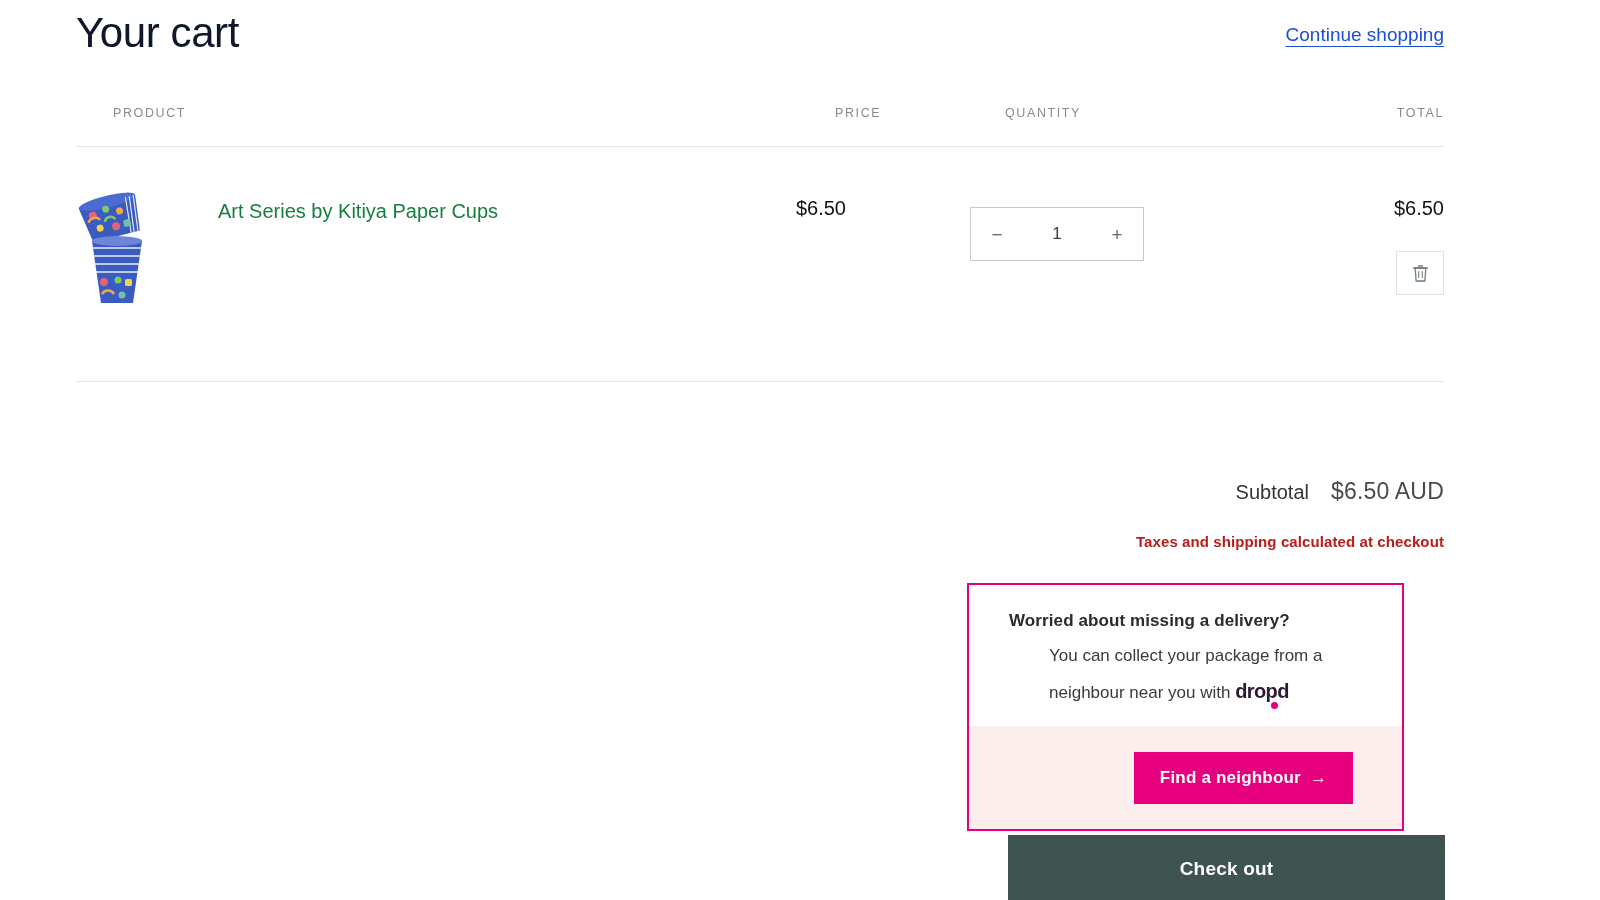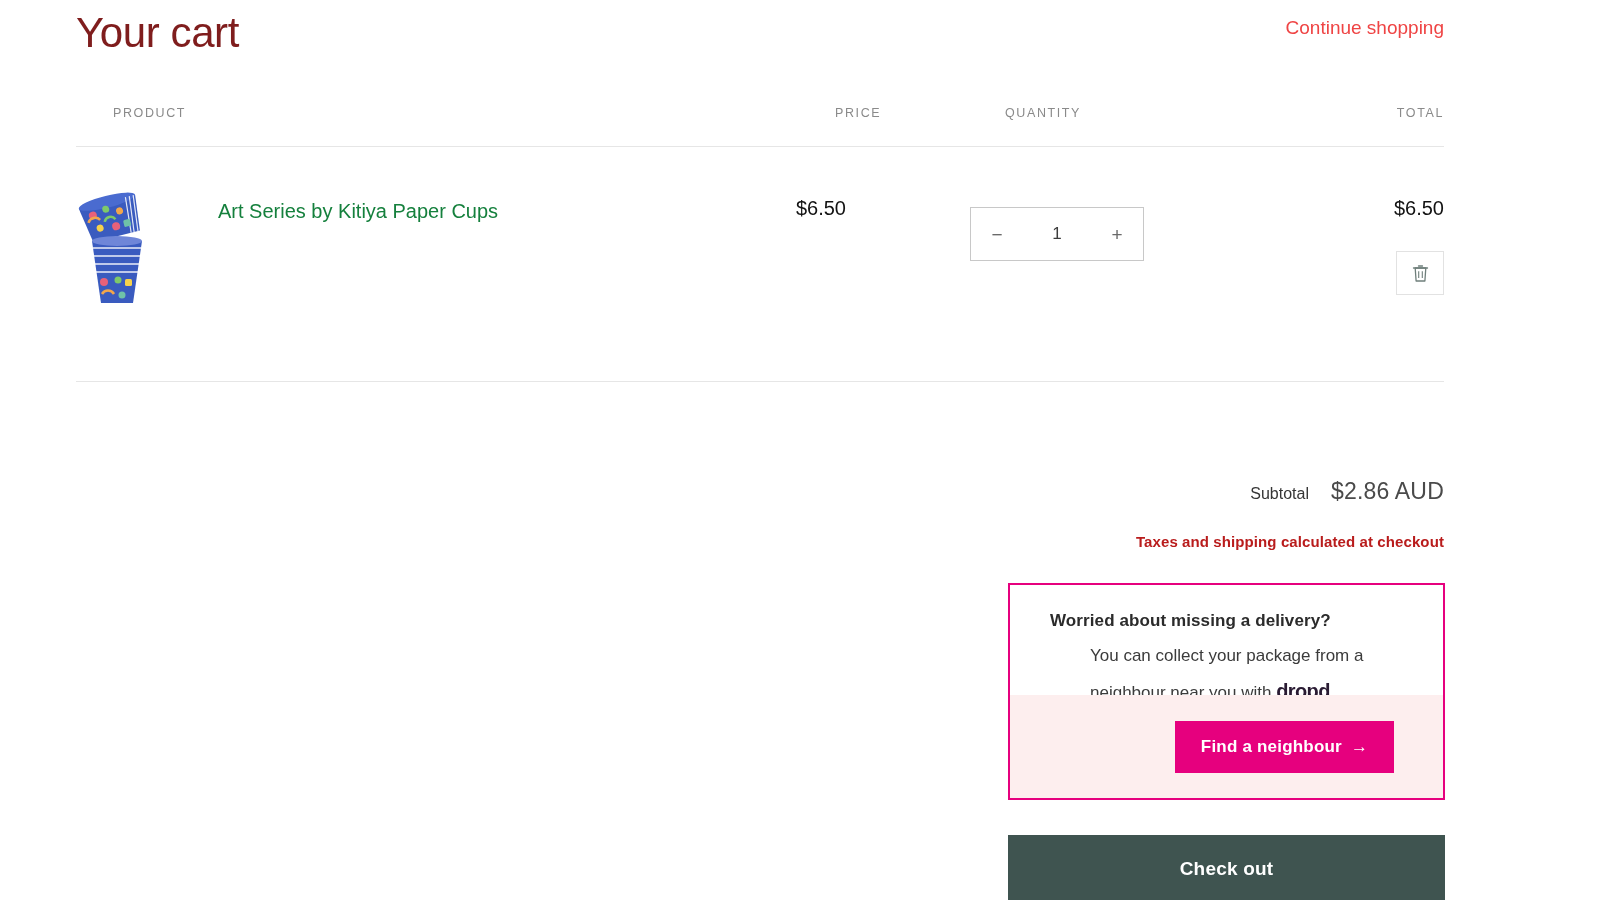--- a/index.html
+++ b/index.html
@@ -29,31 +29,32 @@
     display: flex;
     align-items: flex-start;
     justify-content: space-between;
   }
 
   .cart-title {
     font-size: 42px;
     line-height: 1.1;
     font-weight: 400;
     letter-spacing: -0.4px;
-    color: #7f1d1d;
+    color: #0f172a;
   }
 
   .continue-shopping {
     font-size: 19px;
     line-height: 1.2;
-    color: #ef4444;
+    color: #1d4ed8;
+    text-decoration: underline;
     text-underline-offset: 5px;
     text-decoration-thickness: 1px;
     cursor: pointer;
-    margin-top: 7px;
+    margin-top: 14px;
   }
 
   
   .table-head {
     position: absolute;
     left: 76px;
     top: 106px;
     width: 1368px;
     height: 40px;
   }
@@ -187,21 +188,21 @@
   
   .subtotal-row {
     position: absolute;
     right: 156px;
     top: 478px;
     display: flex;
     align-items: baseline;
     gap: 22px;
   }
   .subtotal-label {
-    font-size: 16px;
+    font-size: 20px;
     color: #353535;
   }
   .subtotal-value {
     font-size: 23px;
     color: #4a4a4a;
     letter-spacing: 0.2px;
   }
 
   .tax-note {
     position: absolute;
@@ -209,24 +210,24 @@
     top: 533px;
     font-size: 15px;
     color: #b91c1c;
     letter-spacing: 0.1px;
     font-weight: bold;
   }
 
   
   .promo {
     position: absolute;
-    left: 1008px;
+    left: 967px;
     top: 583px;
     width: 437px;
-    height: 217px;
+    height: 248px;
     border: 2px solid #e6007e;
     background: #ffffff;
     overflow: hidden;
   }
 
   .promo-top {
     padding: 26px 40px 12px 40px;
     background: #ffffff;
   }
 
@@ -391,21 +392,21 @@
         <path d="M6.7 7.2 V14" stroke="#6f7f7b" stroke-width="1.1"></path>
         <path d="M10.3 7.2 V14" stroke="#6f7f7b" stroke-width="1.1"></path>
       </svg>
     </button>
   </div>
 
   <div class="rule rule-bottom"></div>
 
   <div class="subtotal-row">
     <span class="subtotal-label">Subtotal</span>
-    <span class="subtotal-value">$2.86 AUD</span>
+    <span class="subtotal-value">$6.50 AUD</span>
   </div>
   <div class="tax-note">Taxes and shipping calculated at checkout</div>
 
   <div class="promo">
     <div class="promo-top">
       <div class="promo-heading">Worried about missing a delivery?</div>
       <div class="promo-text">
         <span>You can collect your package from a</span><br>
         <span>neighbour near you with</span>
         <span class="dropd-logo"><span>dropd</span><i class="dropd-dot"></i></span>

